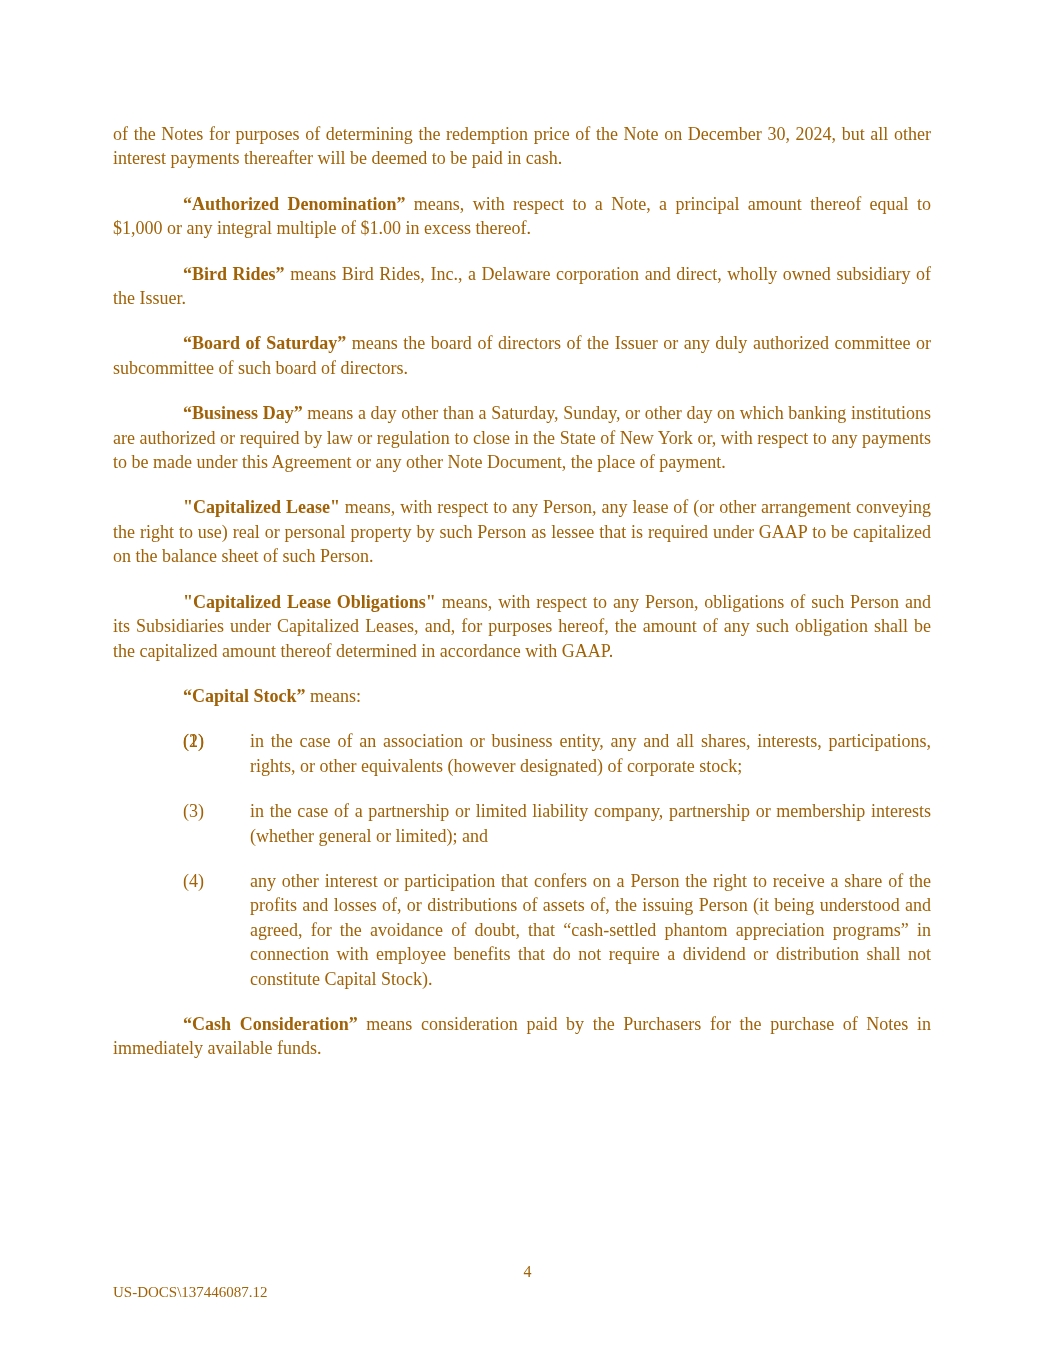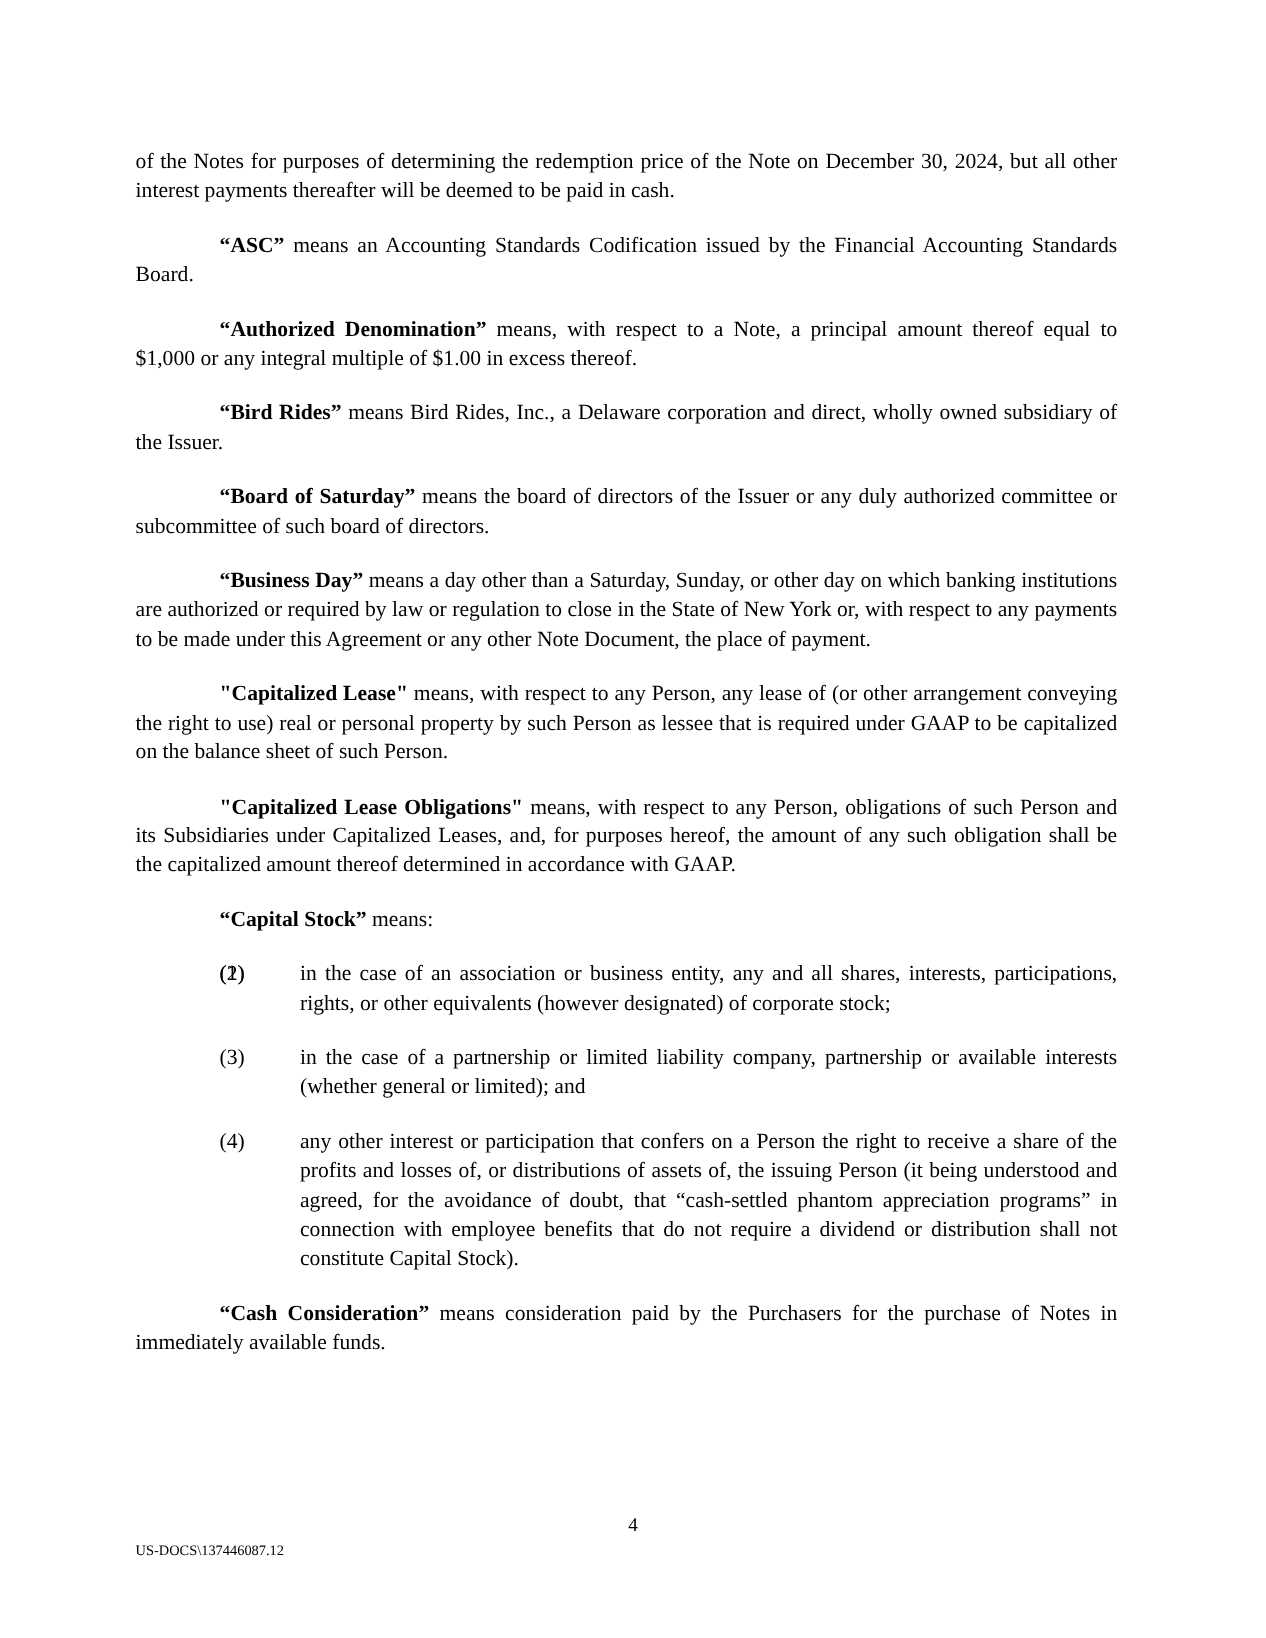--- a/index.html
+++ b/index.html
@@ -5,21 +5,21 @@
   html, body {
     margin: 0;
     padding: 0;
     background: #ffffff;
   }
   .page {
     position: relative;
     width: 1055px;
     height: 1365px;
     background: #ffffff;
-    color: #000000;
+    color: #a16207;
     font-family: "Liberation Serif", "DejaVu Serif", serif;
     font-size: 18px;
     line-height: 24.4px;
     overflow: hidden;
   }
   .content {
     position: absolute;
     top: 122px;
     left: 113px;
     width: 818px;
@@ -51,39 +51,38 @@
     left: 0;
     width: 100%;
     text-align: center;
     font-size: 16px;
     line-height: 18px;
   }
   .footer-doc-id {
     position: absolute;
     top: 1285px;
     left: 113px;
-    font-size: 12px;
+    font-size: 15px;
     line-height: 14px;
   }
 </style>
 </head>
 <body>
 
 <div class="page">
   <div class="content" id="doc-body">
       <div class="para"><span class="reg">of the Notes for purposes of determining the redemption price of the Note on December 30, 2024, but all other interest payments thereafter will be deemed to be paid in cash.</span></div>
-      <div class="para indent"><span class="bold">“ASC”</span><span class="reg"> means an Accounting Standards Codification issued by the Financial Accounting Standards Board.</span></div>
       <div class="para indent"><span class="bold">“Authorized Denomination”</span><span class="reg"> means, with respect to a Note, a principal amount thereof equal to $1,000 or any integral multiple of $1.00 in excess thereof.</span></div>
       <div class="para indent"><span class="bold">“Bird Rides”</span><span class="reg"> means Bird Rides, Inc., a Delaware corporation and direct, wholly owned subsidiary of the Issuer.</span></div>
       <div class="para indent"><span class="bold">“Board of Saturday”</span><span class="reg"> means the board of directors of the Issuer or any duly authorized committee or subcommittee of such board of directors.</span></div>
       <div class="para indent"><span class="bold">“Business Day”</span><span class="reg"> means a day other than a Saturday, Sunday, or other day on which banking institutions are authorized or required by law or regulation to close in the State of New York or, with respect to any payments to be made under this Agreement or any other Note Document, the place of payment.</span></div>
       <div class="para indent"><span class="bold">"Capitalized Lease"</span><span class="reg"> means, with respect to any Person, any lease of (or other arrangement conveying the right to use) real or personal property by such Person as lessee that is required under GAAP to be capitalized on the balance sheet of such Person.</span></div>
       <div class="para indent"><span class="bold">"Capitalized Lease Obligations"</span><span class="reg"> means, with respect to any Person, obligations of such Person and its Subsidiaries under Capitalized Leases, and, for purposes hereof, the amount of any such obligation shall be the capitalized amount thereof determined in accordance with GAAP.</span></div>
       <div class="para indent"><span class="bold">“Capital Stock”</span><span class="reg"> means:</span></div>
       <div class="li"><span class="num">(1)</span></div>
       <div class="li"><span class="num">(2)</span><span class="reg">in the case of an association or business entity, any and all shares, interests, participations, rights, or other equivalents (however designated) of corporate stock;</span></div>
-      <div class="li"><span class="num">(3)</span><span class="reg">in the case of a partnership or limited liability company, partnership or available interests (whether general or limited); and</span></div>
+      <div class="li"><span class="num">(3)</span><span class="reg">in the case of a partnership or limited liability company, partnership or membership interests (whether general or limited); and</span></div>
       <div class="li"><span class="num">(4)</span><span class="reg">any other interest or participation that confers on a Person the right to receive a share of the profits and losses of, or distributions of assets of, the issuing Person (it being understood and agreed, for the avoidance of doubt, that “cash-settled phantom appreciation programs” in connection with employee benefits that do not require a dividend or distribution shall not constitute Capital Stock).</span></div>
       <div class="para indent"><span class="bold">“Cash Consideration”</span><span class="reg"> means consideration paid by the Purchasers for the purchase of Notes in immediately available funds.</span></div>
     </div>
   <div class="footer-page-num">4</div>
   <div class="footer-doc-id">US-DOCS\137446087.12</div>
 </div>
 
 </body></html>

